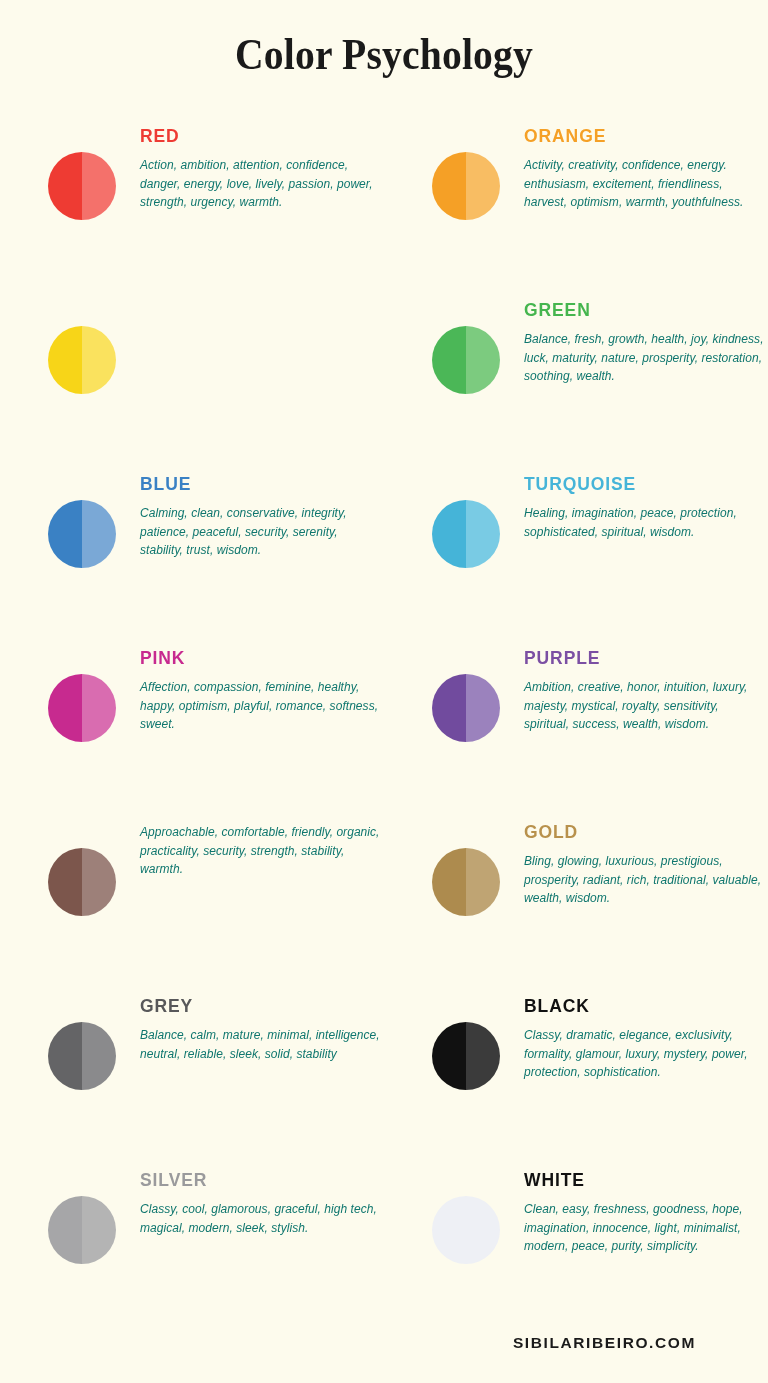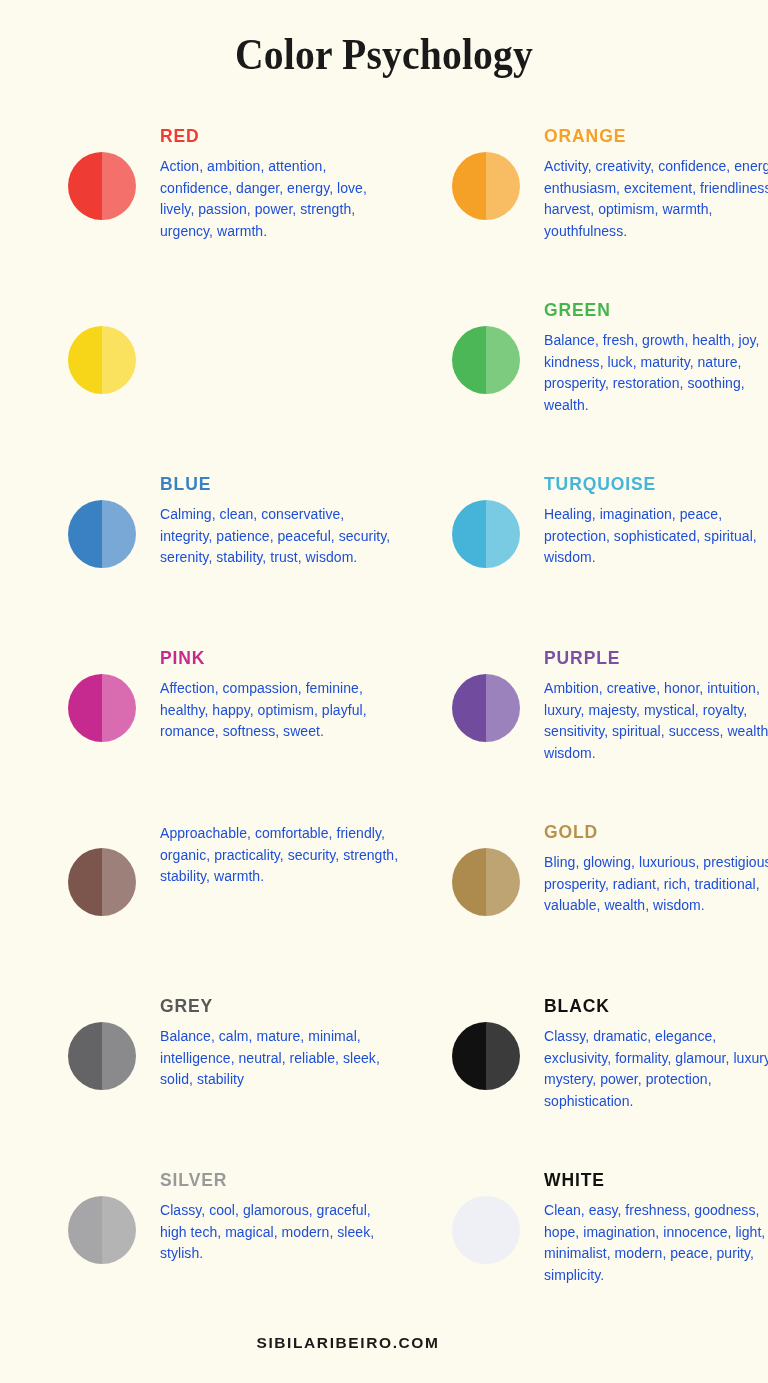--- a/index.html
+++ b/index.html
@@ -46,21 +46,20 @@
     display: flex;
     width: 768px;
     height: 174px;
   }
   .row.last { height: 140px; }
 
   .cell {
     position: relative;
     width: 384px;
     box-sizing: border-box;
-    margin-left: 20px;
   }
 
   .swatch {
     position: absolute;
     left: 48px;
     top: 34px;
     width: 68px;
     height: 68px;
     border-radius: 50%;
     overflow: hidden;
@@ -81,37 +80,38 @@
   .color-name {
     font-size: 17.5px;
     font-weight: bold;
     letter-spacing: 0.9px;
     margin: 0;
     padding-top: 8px;
     line-height: 1.2;
   }
 
   .color-desc {
-    font-size: 14px;
+    font-size: 12px;
     line-height: 1.55;
-    color: #1d4ed8;
+    color: #0f766e;
     margin: 0;
     padding-top: 9px;
     letter-spacing: 0.05px;
+    font-style: italic;
   }
 
   .footer {
     position: absolute;
     bottom: 0;
     left: 0;
     width: 696px;
     height: 80px;
     display: flex;
     align-items: center;
-    justify-content: center;
+    justify-content: flex-end;
   }
   .footer-text {
     font-size: 15.5px;
     font-weight: bold;
     letter-spacing: 1.6px;
     color: #1a1a1a;
   }
 </style>
 </head>
 <body>

